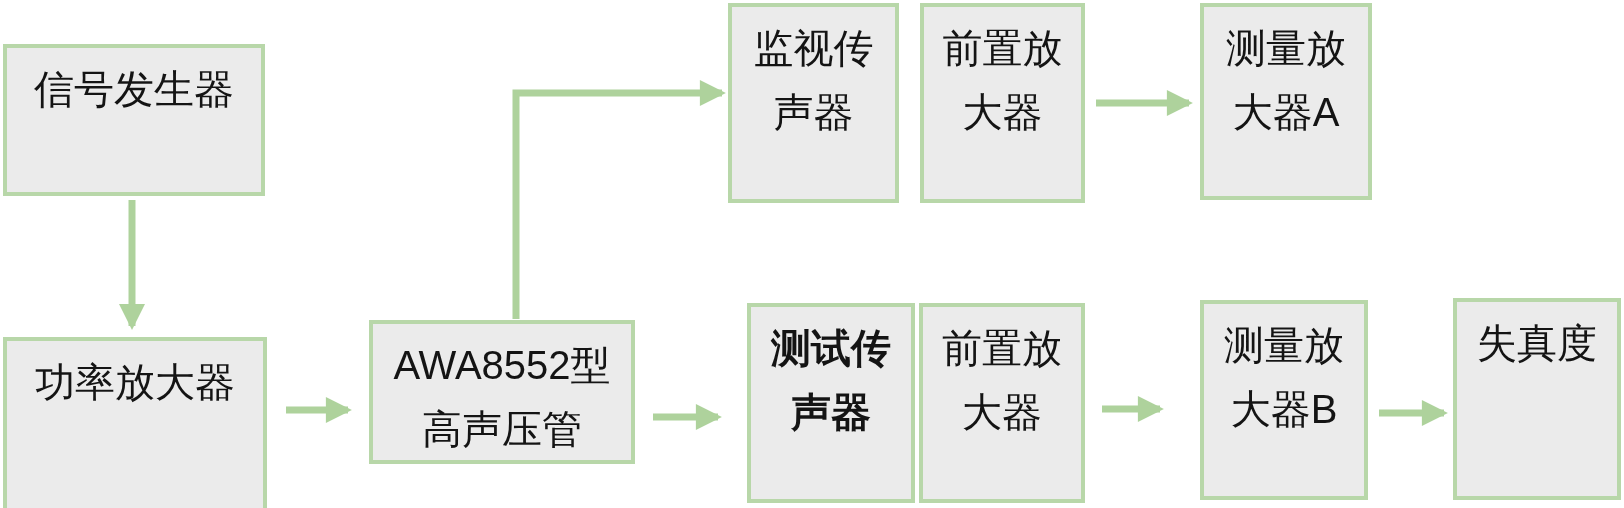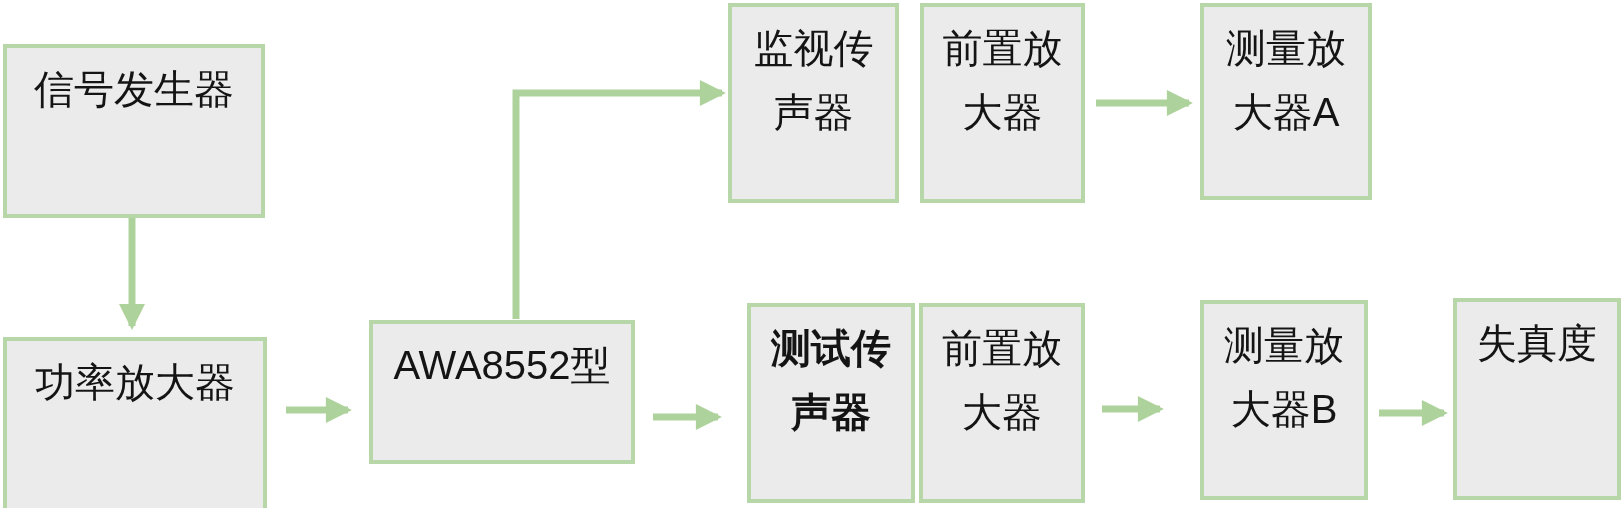--- a/index.html
+++ b/index.html
@@ -56,30 +56,31 @@
     </defs>
     <polyline class="arrow" marker-end="url(#ah)" points="132,200 132,326"></polyline>
     <polyline class="arrow" marker-end="url(#ah)" points="286,410 348,410"></polyline>
     <polyline class="arrow" marker-end="url(#ah)" points="516,319 516,93 722,93"></polyline>
     <polyline class="arrow" marker-end="url(#ah)" points="653,417 718,417"></polyline>
     <polyline class="arrow" marker-end="url(#ah)" points="1096,103 1189,103"></polyline>
     <polyline class="arrow" marker-end="url(#ah)" points="1102,409 1160,409"></polyline>
     <polyline class="arrow" marker-end="url(#ah)" points="1379,413 1444,413"></polyline>
   </svg>
 
-  <div class="box" style="left:3px; top:44px; width:262px; height:174px;">
+  <div class="box" style="left:3px; top:44px; width:262px; height:152px;">
     <div>信号发生器</div>
   </div>
 
   <div class="box" style="left:3px; top:337px; width:264px; height:177px;">
     <div>功率放大器</div>
   </div>
 
   <div class="box" style="left:369px; top:320px; width:266px; height:144px;">
     <div>AWA8552型</div>
+    <div>高声压管</div>
   </div>
 
   <div class="box" style="left:728px; top:3px; width:171px; height:200px;">
     <div>监视传</div>
     <div>声器</div>
   </div>
 
   <div class="box" style="left:920px; top:3px; width:165px; height:200px;">
     <div>前置放</div>
     <div>大器</div>

